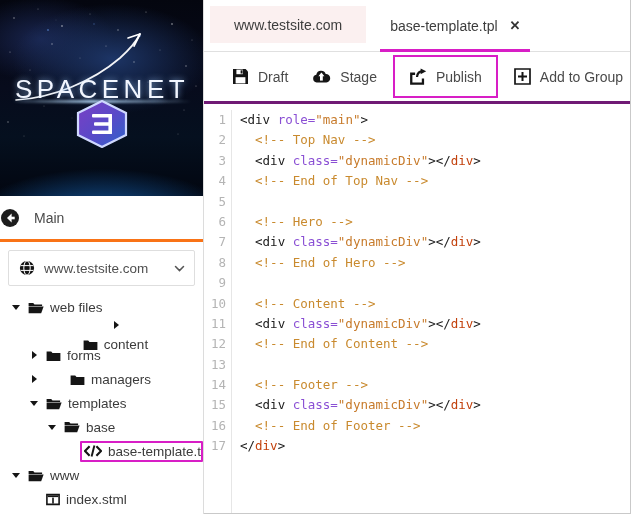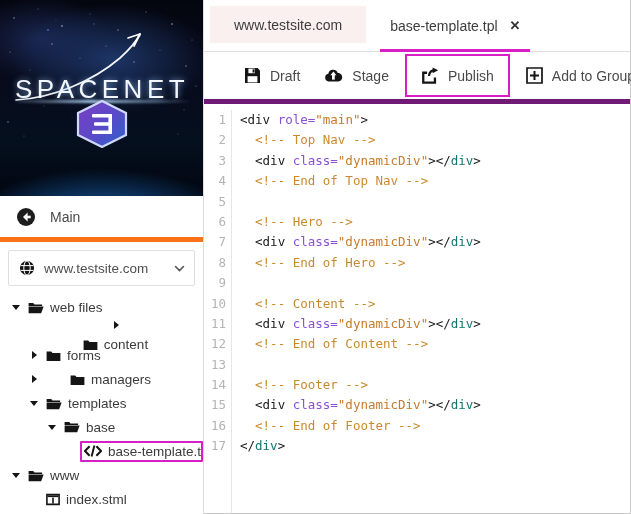--- a/index.html
+++ b/index.html
@@ -69,24 +69,23 @@
     transform: translateX(-50%);
     width: 54px; height: 48px;
   }
 
   
   .back-row {
     height: 46px;
     flex: 0 0 46px;
     display: flex;
     align-items: center;
-    padding-left: 16px;
     gap: 14px;
     background: #fff;
-    border-bottom: 5px solid #f97316;
+    border-bottom: 3px solid #f97316;
   }
   .back-label { font-size: 14px; color: #4b4b4b; }
 
   
   .site-row {
     height: 36px;
     flex: 0 0 36px;
     margin: 8px 8px 0 8px;
     border: 1px solid #dedede;
     border-radius: 2px;
@@ -168,22 +167,22 @@
     background: #d81ec6;
   }
   .tab-close { margin-left: 12px; font-size: 13px; color:#333; line-height:1; font-weight:bold;}
 
   
   .toolbar {
     height: 52px;
     flex: 0 0 52px;
     display: flex;
     align-items: center;
-    border-bottom: 5px solid #701a75;
-    padding-left: 28px;
+    border-bottom: 3px solid #701a75;
+    padding-left: 16px;
     background: #fff;
     gap: 0px;
   }
   .tbtn {
     display: flex;
     align-items: center;
     gap: 9px;
     font-size: 14px;
     color: #4a4a4a;
     padding: 7px 12px;
@@ -216,21 +215,21 @@
     user-select: none;
   }
   .codecol {
     flex: 1 1 auto;
     padding-left: 8px;
     overflow: hidden;
     white-space: pre;
   }
   .ln { height: 20.4px; }
   .tok-tag   { color: #1b1b1b; }
-  .tok-name  { color: #0f766e; }
+  .tok-name  { color: #c2410c; }
   .tok-attr  { color: #8a4fd4; }
   .tok-str   { color: #c77a2a; }
   .tok-cmt   { color: #c98a2e; }
 </style>
 </head>
 <body>
 
 <div id="app">
 
   <div class="sidebar">

